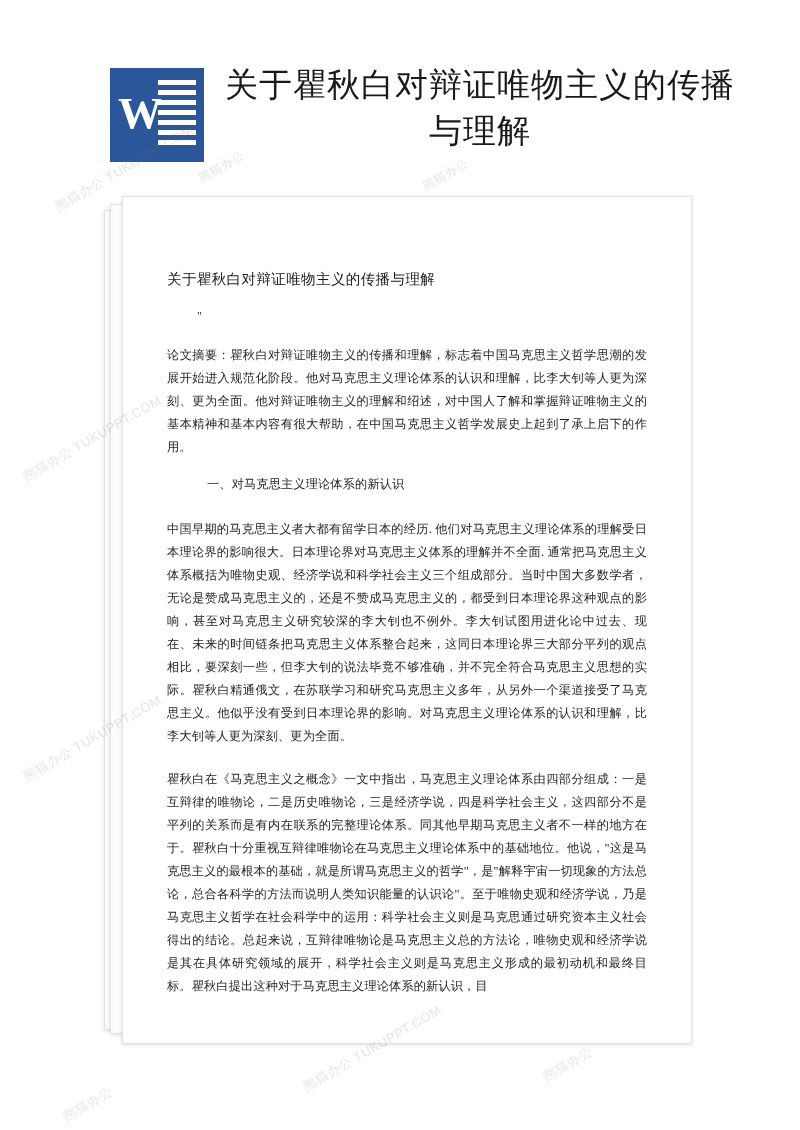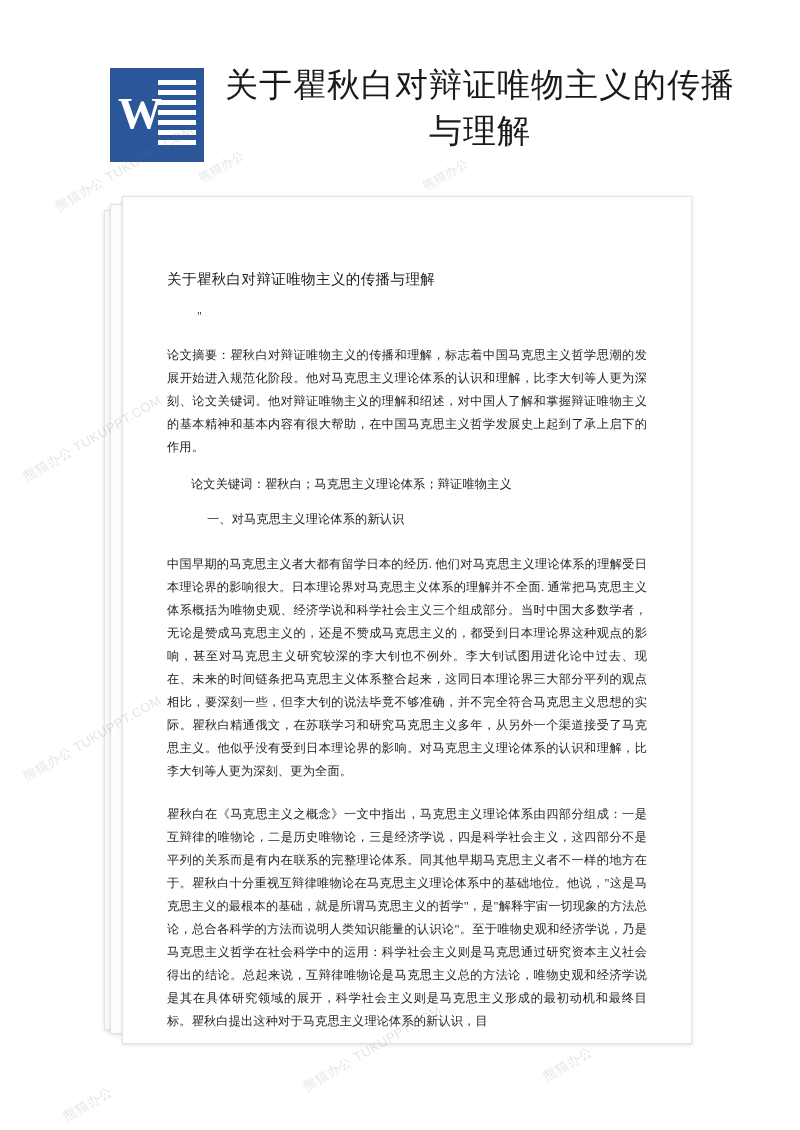--- a/index.html
+++ b/index.html
@@ -176,22 +176,21 @@
   <div class="doc-title">关于瞿秋白对辩证唯物主义的传播与理解</div>
 </div>
 
 <div class="paper-stack">
   <div class="sheet back2"></div>
   <div class="sheet back1"></div>
   <div class="sheet front">
     <div class="page-inner">
       <div class="page-title">关于瞿秋白对辩证唯物主义的传播与理解</div>
       <div class="page-mark">"</div>
-      <p class="para indent">论文摘要：瞿秋白对辩证唯物主义的传播和理解，标志着中国马克思主义哲学思潮的发展开始进入规范化阶段。他对马克思主义理论体系的认识和理解，比李大钊等人更为深刻、论文关键词。他对辩证唯物主义的理解和绍述，对中国人了解和掌握辩证唯物主义的基本精神和基本内容有很大帮助，在中国马克思主义哲学发展史上起到了承上启下的作用。</p>
-      <p class="para kw">论文关键词：瞿秋白；马克思主义理论体系；辩证唯物主义</p>
+      <p class="para indent">论文摘要：瞿秋白对辩证唯物主义的传播和理解，标志着中国马克思主义哲学思潮的发展开始进入规范化阶段。他对马克思主义理论体系的认识和理解，比李大钊等人更为深刻、更为全面。他对辩证唯物主义的理解和绍述，对中国人了解和掌握辩证唯物主义的基本精神和基本内容有很大帮助，在中国马克思主义哲学发展史上起到了承上启下的作用。</p>
       <p class="para sec">一、对马克思主义理论体系的新认识</p>
       <p class="para body">中国早期的马克思主义者大都有留学日本的经历. 他们对马克思主义理论体系的理解受日本理论界的影响很大。日本理论界对马克思主义体系的理解并不全面. 通常把马克思主义体系概括为唯物史观、经济学说和科学社会主义三个组成部分。当时中国大多数学者，无论是赞成马克思主义的，还是不赞成马克思主义的，都受到日本理论界这种观点的影响，甚至对马克思主义研究较深的李大钊也不例外。李大钊试图用进化论中过去、现在、未来的时间链条把马克思主义体系整合起来，这同日本理论界三大部分平列的观点相比，要深刻一些，但李大钊的说法毕竟不够准确，并不完全符合马克思主义思想的实际。瞿秋白精通俄文，在苏联学习和研究马克思主义多年，从另外一个渠道接受了马克思主义。他似乎没有受到日本理论界的影响。对马克思主义理论体系的认识和理解，比李大钊等人更为深刻、更为全面。</p>
       <p class="para body">瞿秋白在《马克思主义之概念》一文中指出，马克思主义理论体系由四部分组成：一是互辩律的唯物论，二是历史唯物论，三是经济学说，四是科学社会主义，这四部分不是平列的关系而是有内在联系的完整理论体系。同其他早期马克思主义者不一样的地方在于。瞿秋白十分重视互辩律唯物论在马克思主义理论体系中的基础地位。他说，"这是马克思主义的最根本的基础，就是所谓马克思主义的哲学"，是"解释宇宙一切现象的方法总论，总合各科学的方法而说明人类知识能量的认识论"。至于唯物史观和经济学说，乃是马克思主义哲学在社会科学中的运用：科学社会主义则是马克思通过研究资本主义社会得出的结论。总起来说，互辩律唯物论是马克思主义总的方法论，唯物史观和经济学说是其在具体研究领域的展开，科学社会主义则是马克思主义形成的最初动机和最终目标。瞿秋白提出这种对于马克思主义理论体系的新认识，目</p>
     </div>
   </div>
 </div>
 
 <div class="wm-layer">
   <div class="wm big" style="left:52px;  top:200px;">熊猫办公 TUKUPPT.COM</div>
   <div class="wm" style="left:196px; top:172px;">熊猫办公</div>

